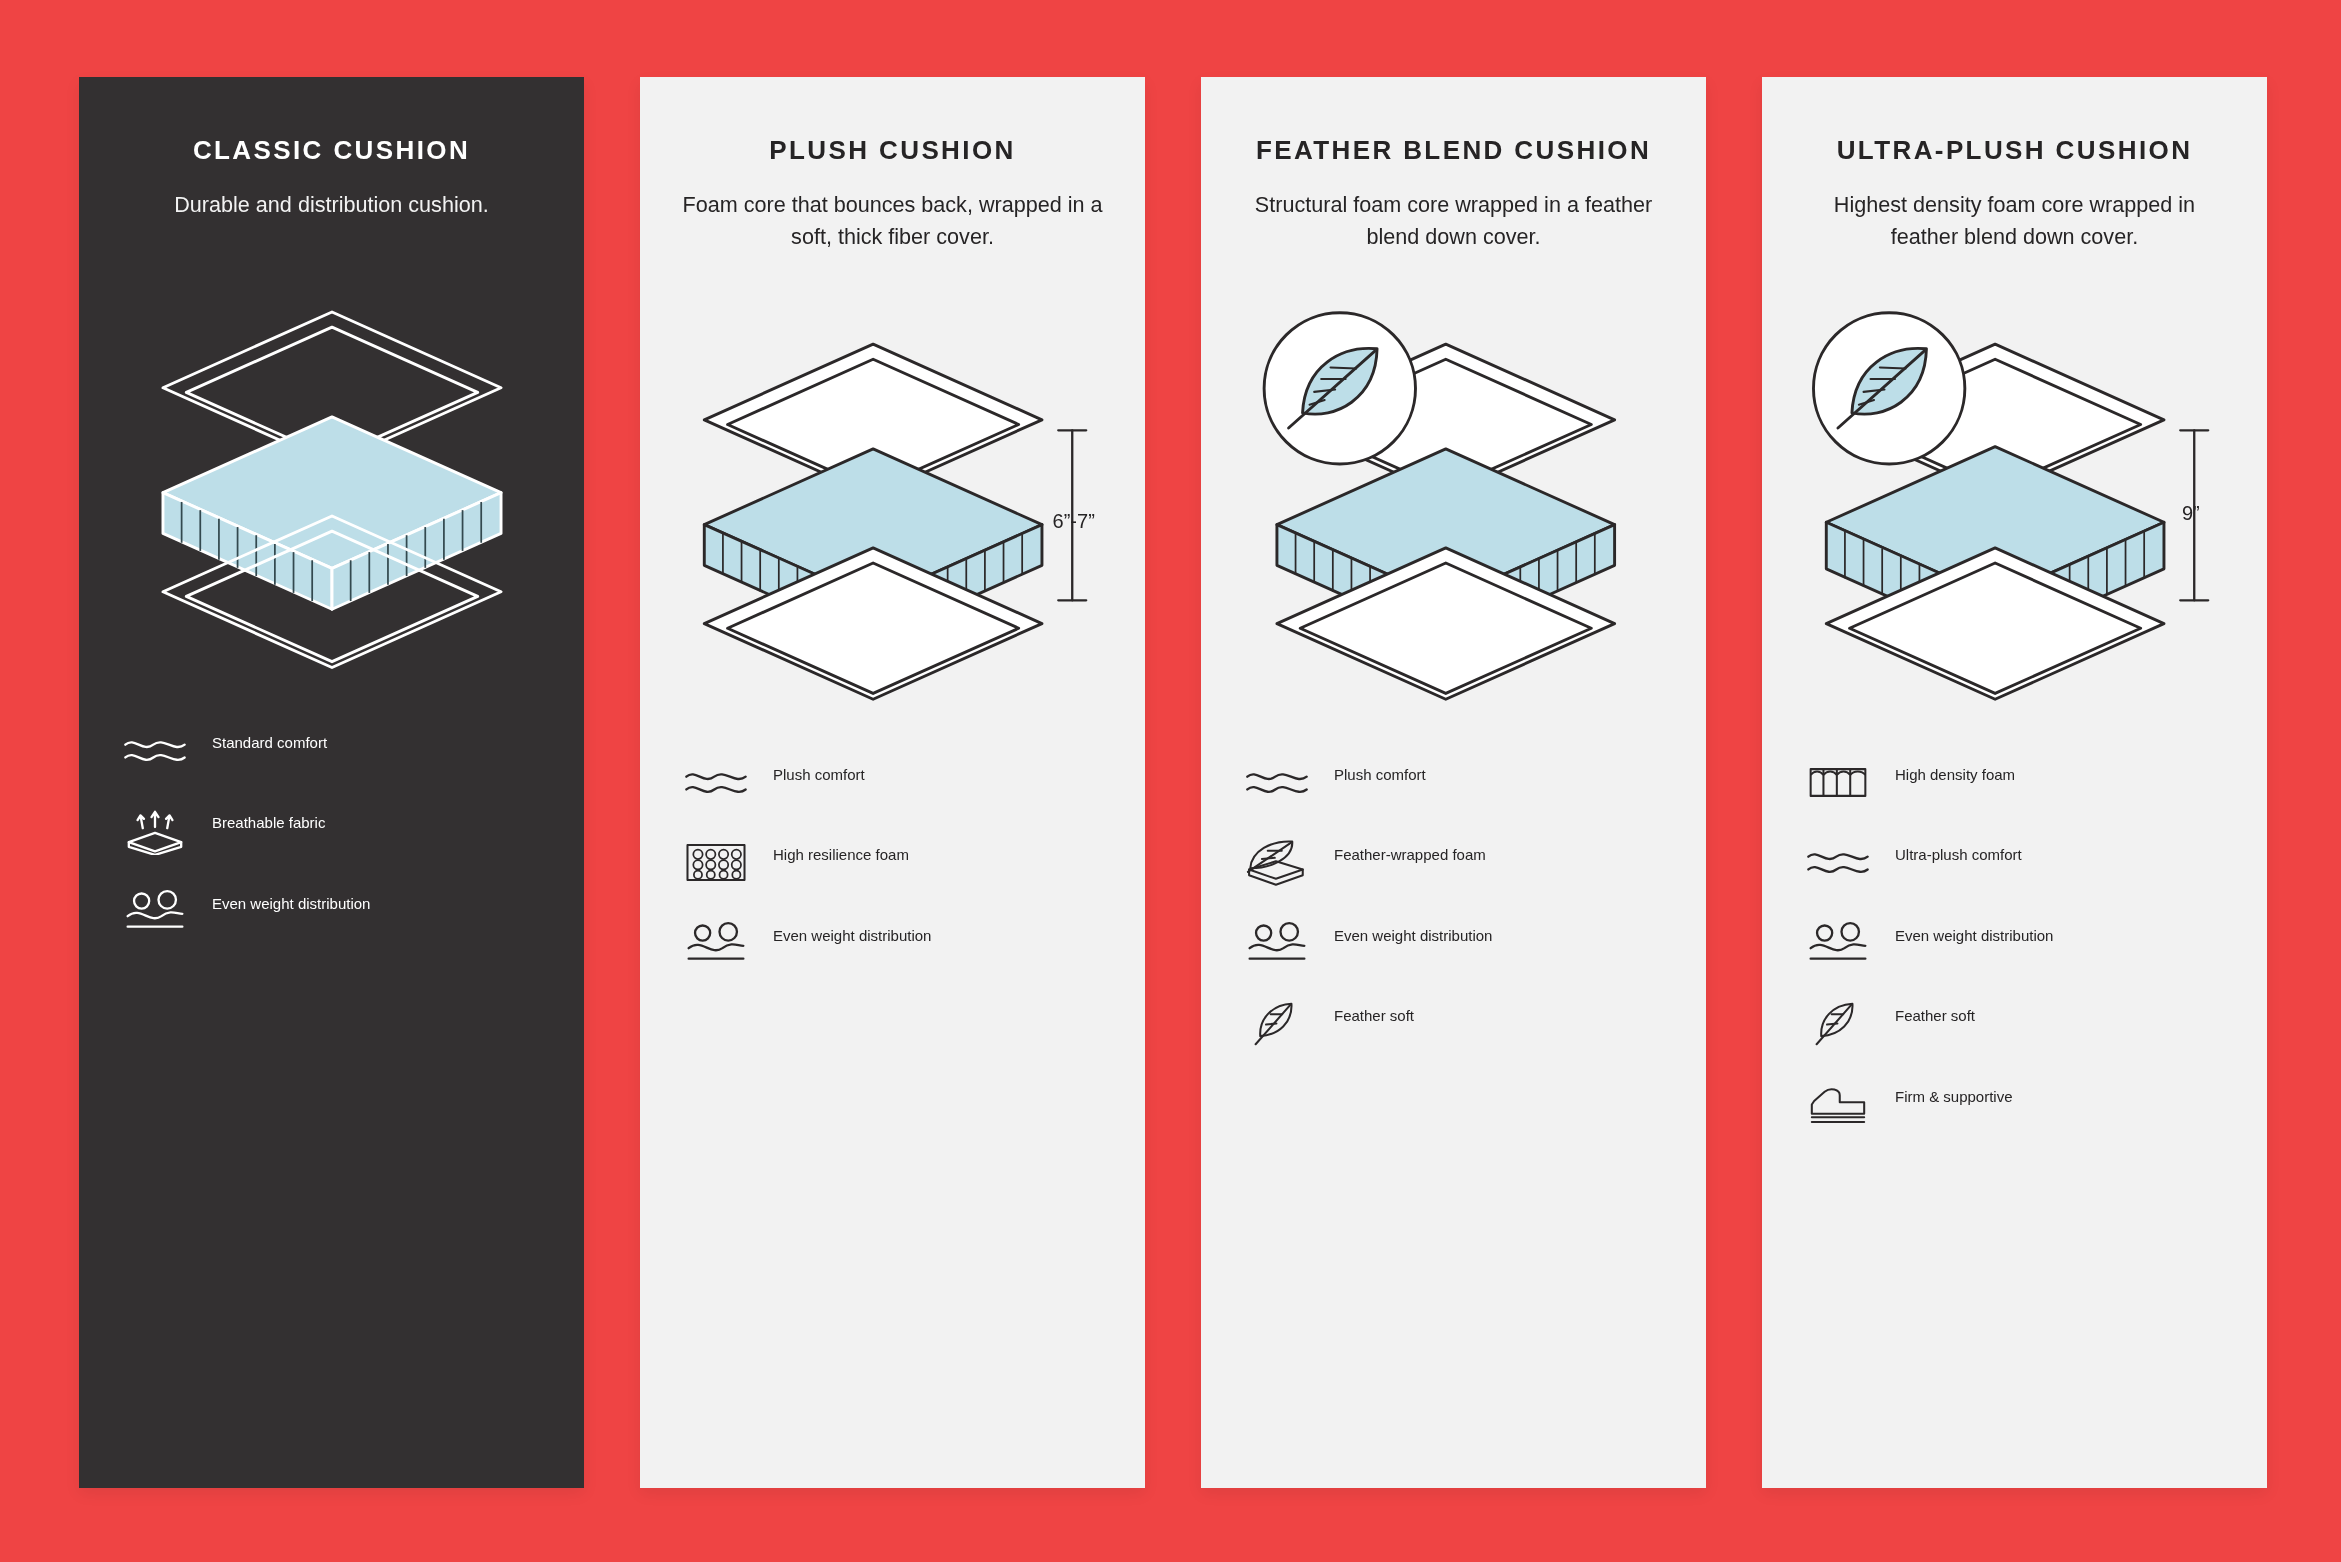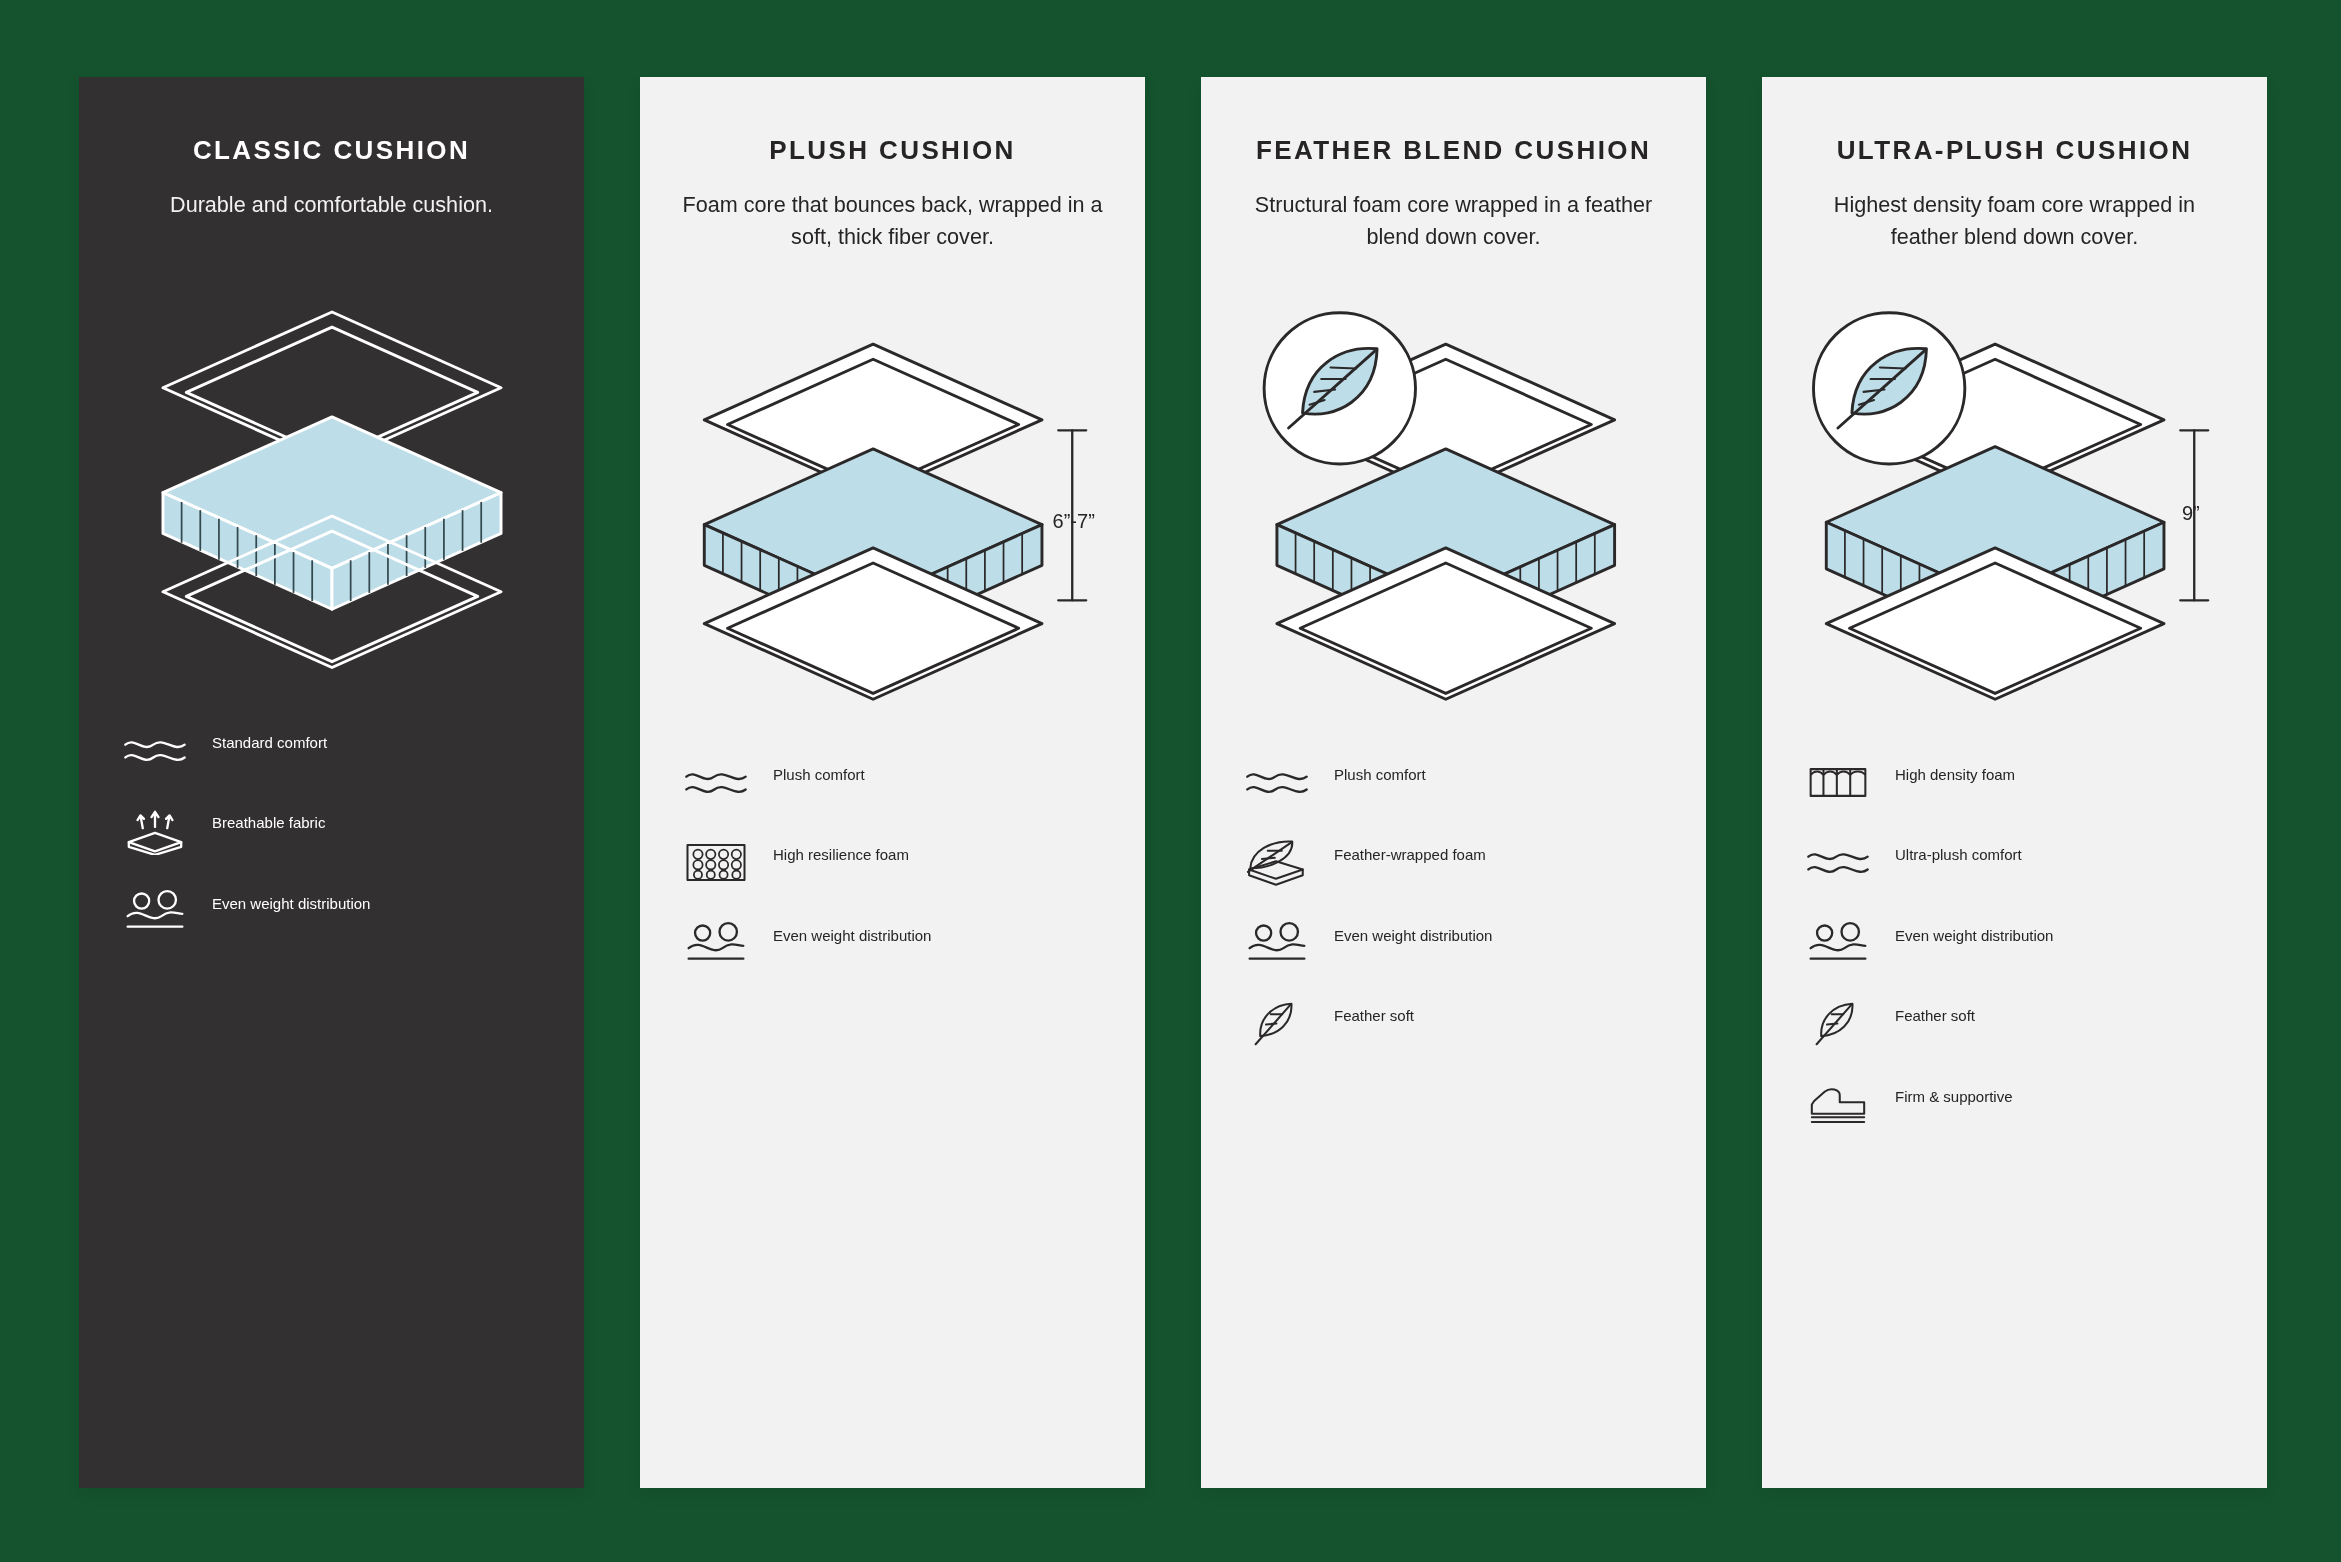--- a/index.html
+++ b/index.html
@@ -10,21 +10,21 @@
   body {
     width: 2342px;
     height: 1562px;
     font-family: "Liberation Sans", sans-serif;
     -webkit-font-smoothing: antialiased;
   }
   .board {
     position: relative;
     width: 2342px;
     height: 1562px;
-    background: #14532d;
+    background: #ef4444;
     box-sizing: border-box;
   }
   .cards {
     position: absolute;
     left: 79px;
     top: 77px;
     width: 2191px;
     display: flex;
     gap: 56px;
   }
@@ -98,21 +98,21 @@
   }
 </style>
 </head>
 <body>
 
 <div class="board">
   <div class="cards">
 
     <div class="card dark">
       <div class="card-title">CLASSIC CUSHION</div>
-      <div class="card-desc">Durable and comfortable cushion.</div>
+      <div class="card-desc">Durable and distribution cushion.</div>
 
       <div class="art">
         <svg width="408" height="443" viewBox="0 0 700 760" fill="none">
 
           <g stroke="#ffffff" stroke-width="5" fill="none" stroke-linejoin="round">
             <polygon points="350,120 640,250 350,380 60,250"></polygon>
             <polygon points="350,146 600,258 350,370 100,258"></polygon>
           </g>
 
           <g>

